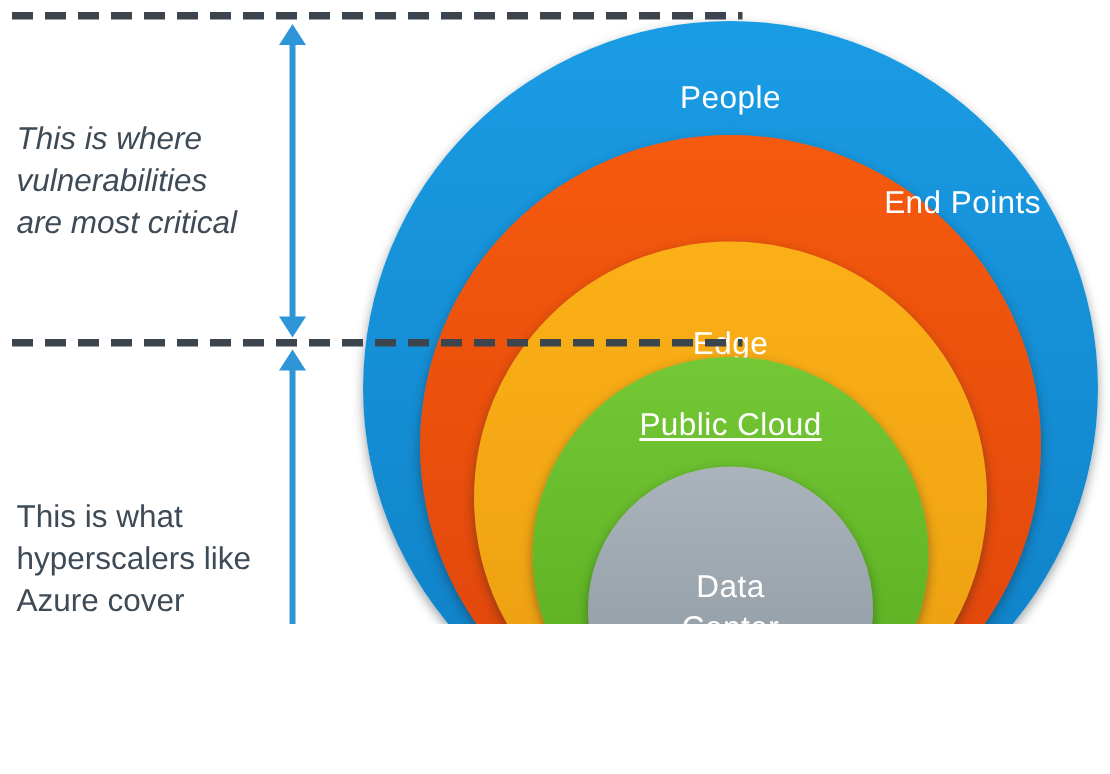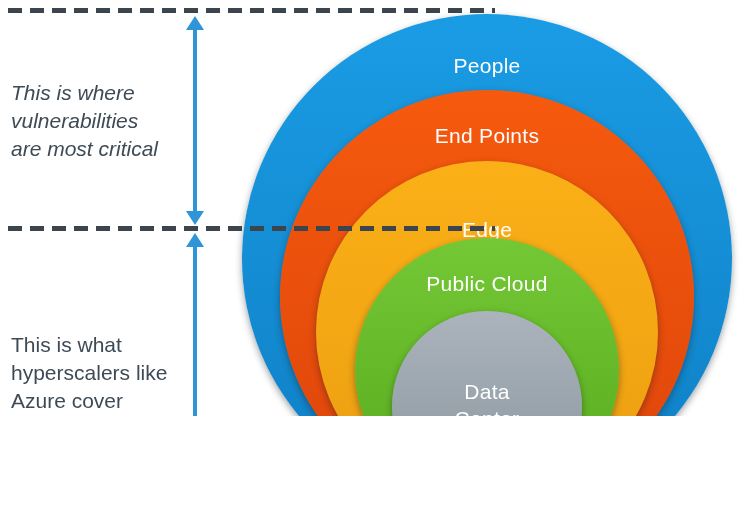--- a/index.html
+++ b/index.html
@@ -77,23 +77,23 @@
     left: 0;
     width: 100%;
     text-align: center;
     color: var(--label, #ffffff);
     font-size: 21px;
     line-height: 27px;
     letter-spacing: 0.3px;
     z-index: 8;
   }
   .ring-people      .ring-label { top: 38px; }
-  .ring-endpoints   .ring-label { top: 32px; }
+  .ring-endpoints   .ring-label { top: 32px; text-align: right; }
   .ring-edge        .ring-label { top: 32px; margin-top: 23px; }
-  .ring-publiccloud .ring-label { top: 32px; }
+  .ring-publiccloud .ring-label { top: 32px; text-decoration: underline; }
   .ring-datacenter  .ring-label {
     top: 67px;
     left: 50%;
     width: 110px;
     margin-left: -55px;
   }
 
   
   .note {
     position: absolute;

